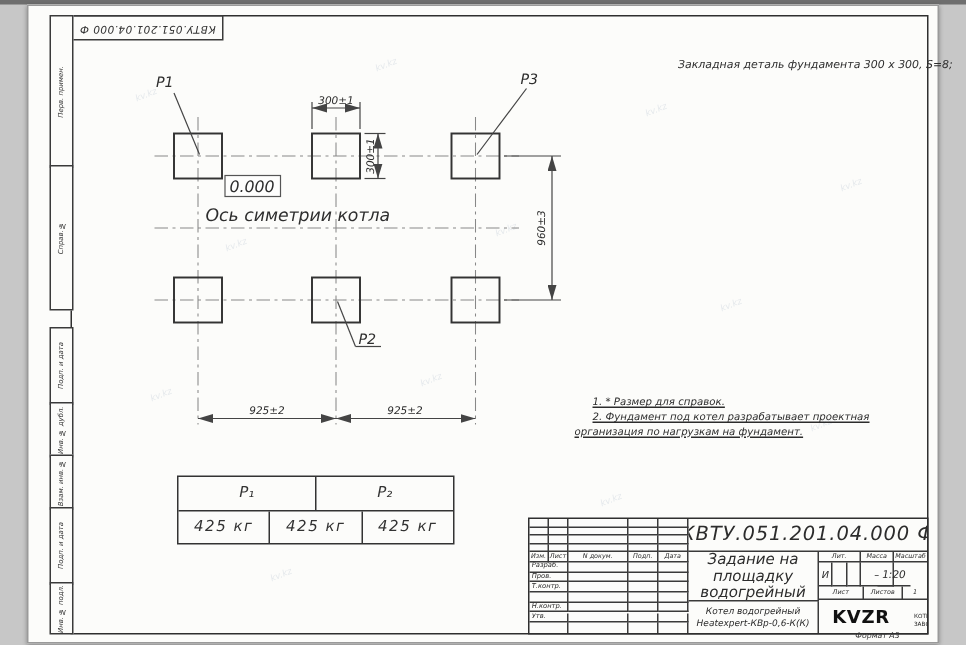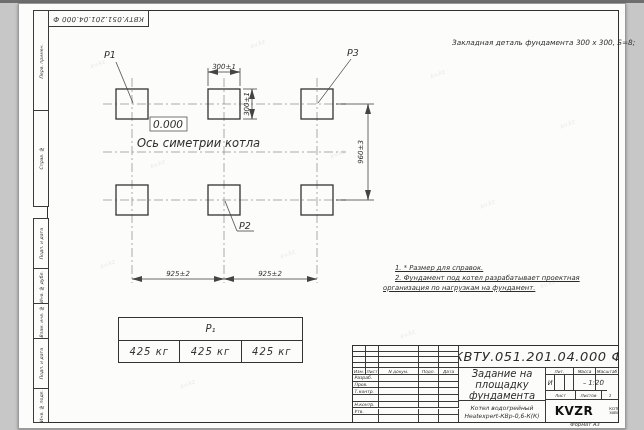--- a/index.html
+++ b/index.html
@@ -35,21 +35,21 @@
       background:transparent;}
   .tb .c{position:absolute;box-sizing:border-box;display:flex;align-items:center;justify-content:center;
          overflow:hidden;font-style:italic;color:#2c2c2c;}
   .br{border-right:1px solid #3a3a3a;}
   .bb{border-bottom:1px solid #3a3a3a;}
   .lab{font-size:4.5px;justify-content:flex-start !important;padding-left:1.5px;}
   .hd{font-size:4.3px;}
   .docnum{font-size:13px;letter-spacing:.6px;white-space:nowrap;}
   .titlecell{flex-direction:column;font-size:10px;line-height:11px;}
   .prodcell{flex-direction:column;font-size:6px;line-height:7.5px;}
-  .logo{display:flex;align-items:center;gap:16px;}
+  .logo{display:flex;align-items:flex-end;gap:16px;}
   .logobars{display:flex;flex-direction:column;gap:1px;}
   .logobars i{display:block;width:9px;height:2.2px;background:#111;}
   .brand{font-weight:bold;font-size:12px;font-style:normal;color:#111;letter-spacing:.5px;}
   .brandsub{display:flex;flex-direction:column;font-size:3.8px;line-height:4.4px;font-style:normal;color:#222;}
   .fmt{position:absolute;left:552px;top:421px;width:66px;text-align:center;font-size:5.2px;font-style:italic;}
 </style>
 </head>
 <body>
 
 <div class="topband"></div>
@@ -154,20 +154,21 @@
 </svg>
 
 <div class="notes">
   <p>1. * Размер для справок.</p>
   <p>2. Фундамент под котел разрабатывает проектная организация по нагрузкам на фундамент.</p>
 </div>
 
 <div class="ltable">
   <div class="ltrow">
     <div class="ltcell lthead">Р₁</div>
+    <div class="ltcell lthead">Р₂</div>
   </div>
   <div class="ltrow">
     <div class="ltcell ltval">425 кг</div>
     <div class="ltcell ltval">425 кг</div>
     <div class="ltcell ltval">425 кг</div>
   </div>
 </div>
 
 <div class="tb">
 
@@ -225,21 +226,21 @@
   <div class="c br bb" style="left:66px;top:62.5px;width:20px;height:6.7px"></div>
   <div class="c br bb" style="left:86px;top:62.5px;width:20px;height:6.7px"></div>
   <div class="c br" style="left:0;top:69.2px;width:26px;height:6.8px"></div>
   <div class="c br" style="left:26px;top:69.2px;width:40px;height:6.8px"></div>
   <div class="c br" style="left:66px;top:69.2px;width:20px;height:6.8px"></div>
   <div class="c br" style="left:86px;top:69.2px;width:20px;height:6.8px"></div>
 
   <div class="c br bb titlecell" style="left:106px;top:22px;width:87px;height:33px">
     <div>Задание на</div>
     <div>площадку</div>
-    <div>фундамента</div>
+    <div>водогрейный</div>
   </div>
 
   <div class="c br prodcell" style="left:106px;top:55px;width:87px;height:21px">
     <div>Котел водогрейный</div>
     <div>Heatexpert-КВр-0,6-К(К)</div>
   </div>
 
   <div class="c br bb hd" style="left:193px;top:22px;width:28px;height:7px">Лит.</div>
   <div class="c br bb hd" style="left:221px;top:22px;width:22px;height:7px">Масса</div>
   <div class="c bb hd" style="left:243px;top:22px;width:22px;height:7px">Масштаб</div>

